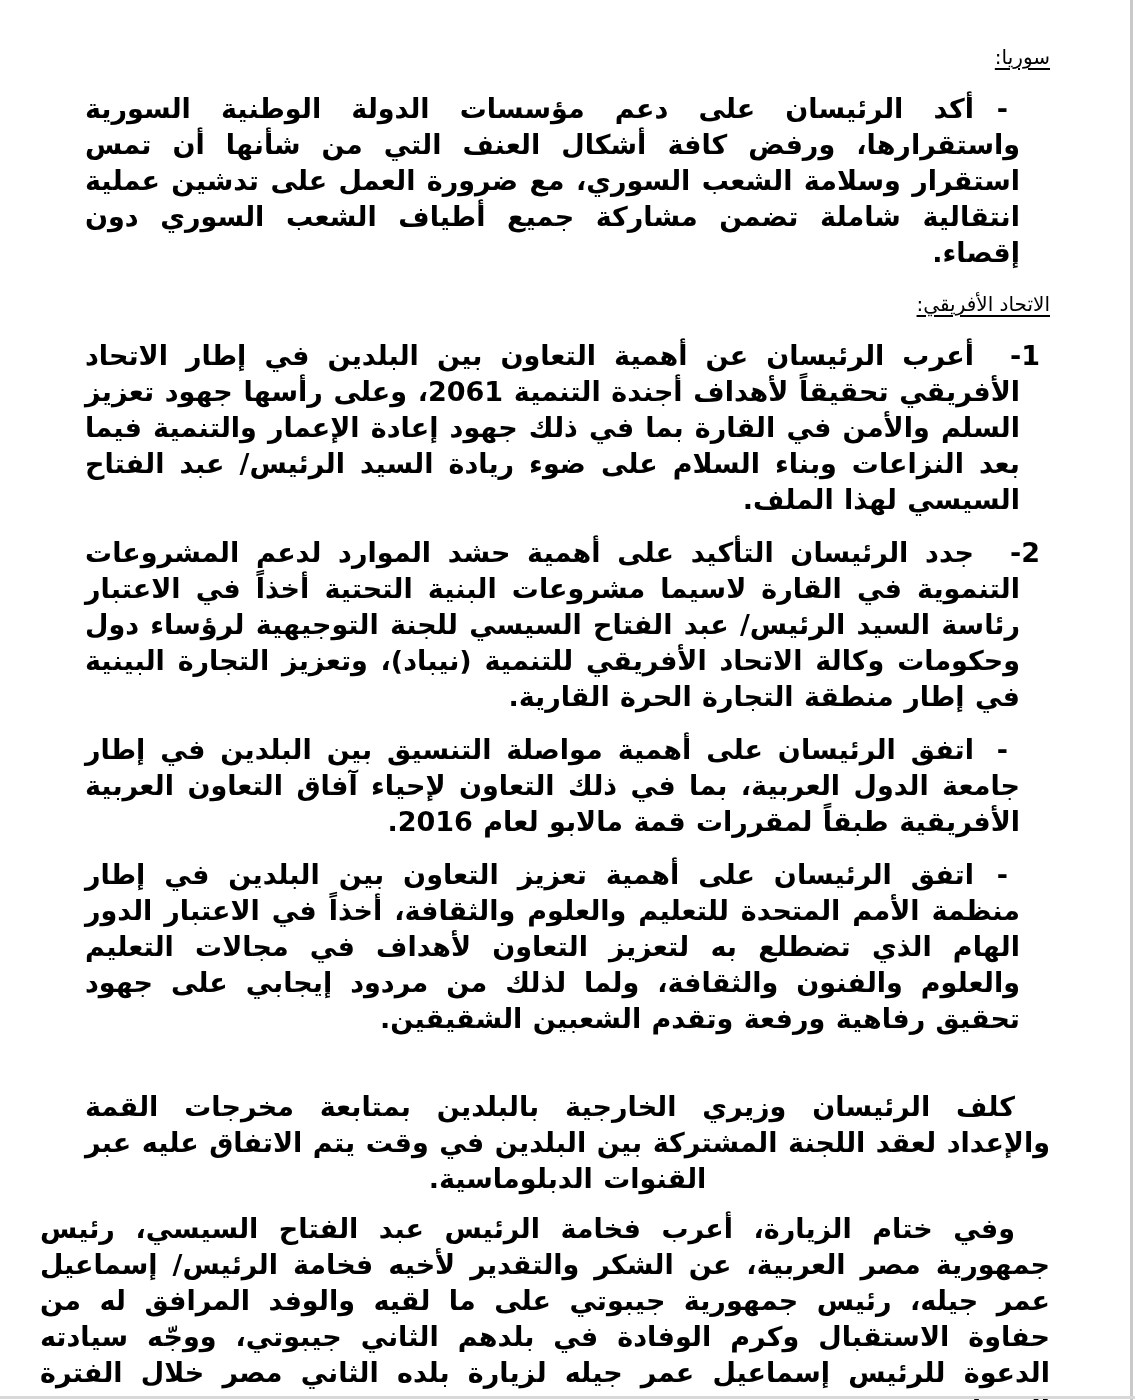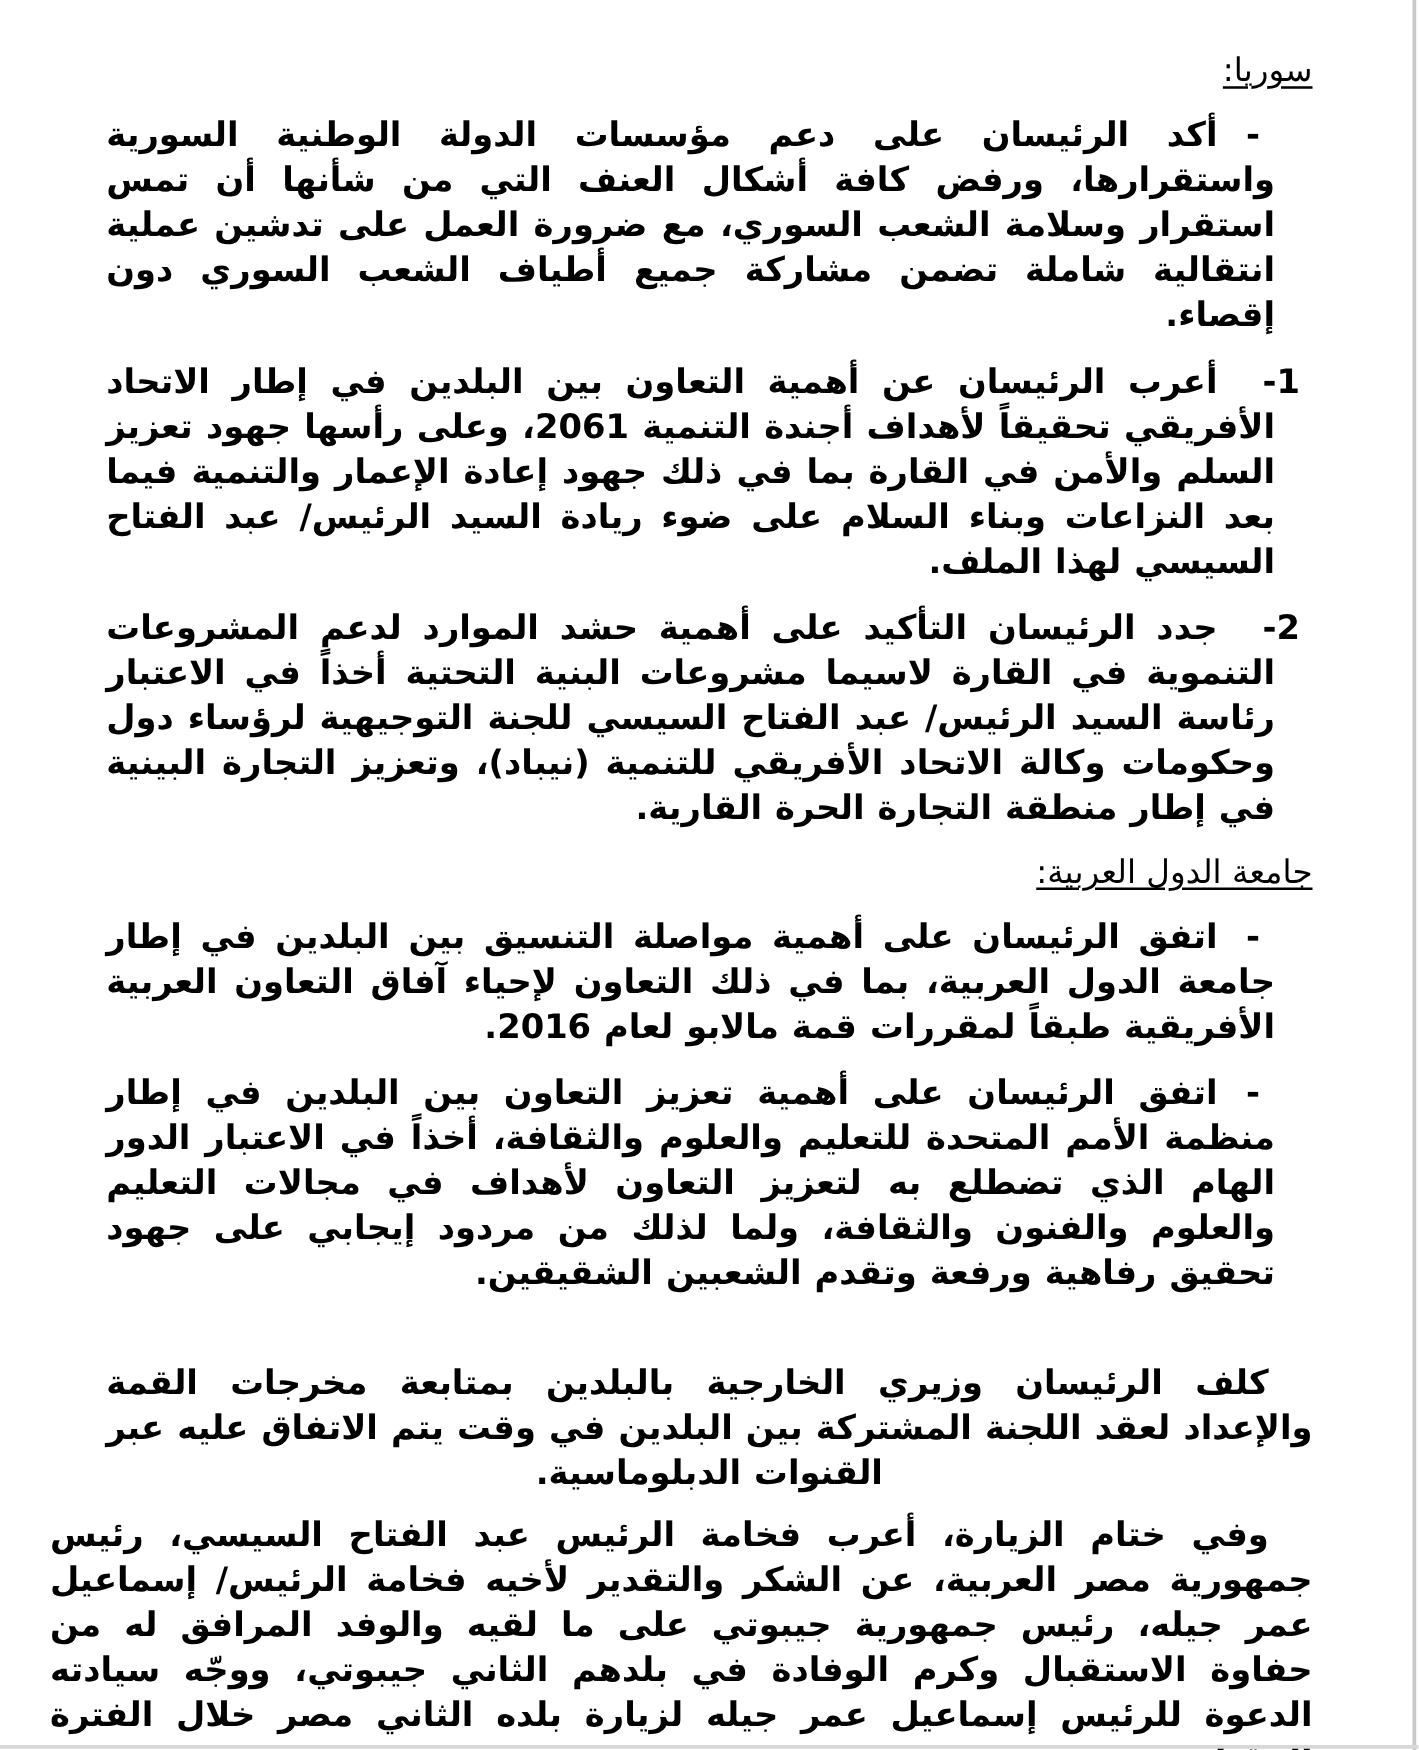--- a/index.html
+++ b/index.html
@@ -10,21 +10,21 @@
     color:#000; direction:rtl; overflow:hidden;
   }
   .page {
     position:relative; width:1135px; height:1400px;
     background:#ffffff; overflow:hidden;
   }
   .content { padding:40px 85px 0 85px; }
 
   
   .sec-heading {
-    font-size:26px; font-weight:400; line-height:34px;
+    font-size:20px; font-weight:400; line-height:34px;
     margin-bottom:4px;
   }
   .sec-heading .hu { text-decoration:underline; text-underline-offset:4px; }
 
   
   .li { position:relative; padding-right:30px; margin-bottom:16px; }
   .li .marker {
     position:absolute; top:0; font-weight:700;
     font-size:27px; line-height:36px;
   }
@@ -66,32 +66,32 @@
 
     <section>
       <h2 class="sec-heading"><span class="hu">سوريا:</span></h2>
       <div class="li">
         <span class="marker dash-m">-</span>
         <div class="txt">أكد الرئيسان على دعم مؤسسات الدولة الوطنية السورية واستقرارها، ورفض كافة أشكال العنف التي من شأنها أن تمس استقرار وسلامة الشعب السوري، مع ضرورة العمل على تدشين عملية انتقالية شاملة تضمن مشاركة جميع أطياف الشعب السوري دون إقصاء.</div>
       </div>
     </section>
 
     <section>
+      <h2 class="sec-heading"><span class="hu">الاتحاد الأفريقي:</span></h2>
       <div class="li">
         <span class="marker num-m">1-</span>
         <div class="txt">أعرب الرئيسان عن أهمية التعاون بين البلدين في إطار الاتحاد الأفريقي تحقيقاً لأهداف أجندة التنمية 2061، وعلى رأسها جهود تعزيز السلم والأمن في القارة بما في ذلك جهود إعادة الإعمار والتنمية فيما بعد النزاعات وبناء السلام على ضوء ريادة السيد الرئيس/ عبد الفتاح السيسي لهذا الملف.</div>
       </div>
       <div class="li">
         <span class="marker num-m">2-</span>
         <div class="txt">جدد الرئيسان التأكيد على أهمية حشد الموارد لدعم المشروعات التنموية في القارة لاسيما مشروعات البنية التحتية أخذاً في الاعتبار رئاسة السيد الرئيس/ عبد الفتاح السيسي للجنة التوجيهية لرؤساء دول وحكومات وكالة الاتحاد الأفريقي للتنمية (نيباد)، وتعزيز التجارة البينية في إطار منطقة التجارة الحرة القارية.</div>
       </div>
     </section>
 
     <section>
-      <h2 class="sec-heading"><span class="hu">جامعة الدول العربية:</span></h2>
       <div class="li">
         <span class="marker dash-m">-</span>
         <div class="txt">اتفق الرئيسان على أهمية مواصلة التنسيق بين البلدين في إطار جامعة الدول العربية، بما في ذلك التعاون لإحياء آفاق التعاون العربية الأفريقية طبقاً لمقررات قمة مالابو لعام 2016.</div>
       </div>
     </section>
 
     <section>
       <div class="li">
         <span class="marker dash-m">-</span>
         <div class="txt">اتفق الرئيسان على أهمية تعزيز التعاون بين البلدين في إطار منظمة الأمم المتحدة للتعليم والعلوم والثقافة، أخذاً في الاعتبار الدور الهام الذي تضطلع به لتعزيز التعاون لأهداف في مجالات التعليم والعلوم والفنون والثقافة، ولما لذلك من مردود إيجابي على جهود تحقيق رفاهية ورفعة وتقدم الشعبين الشقيقين.</div>

